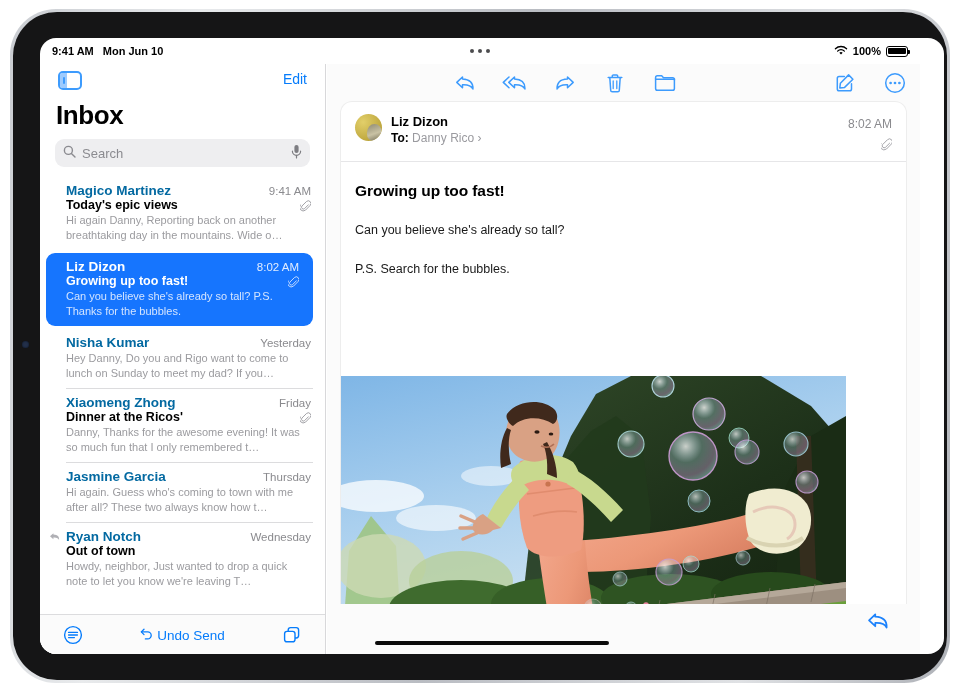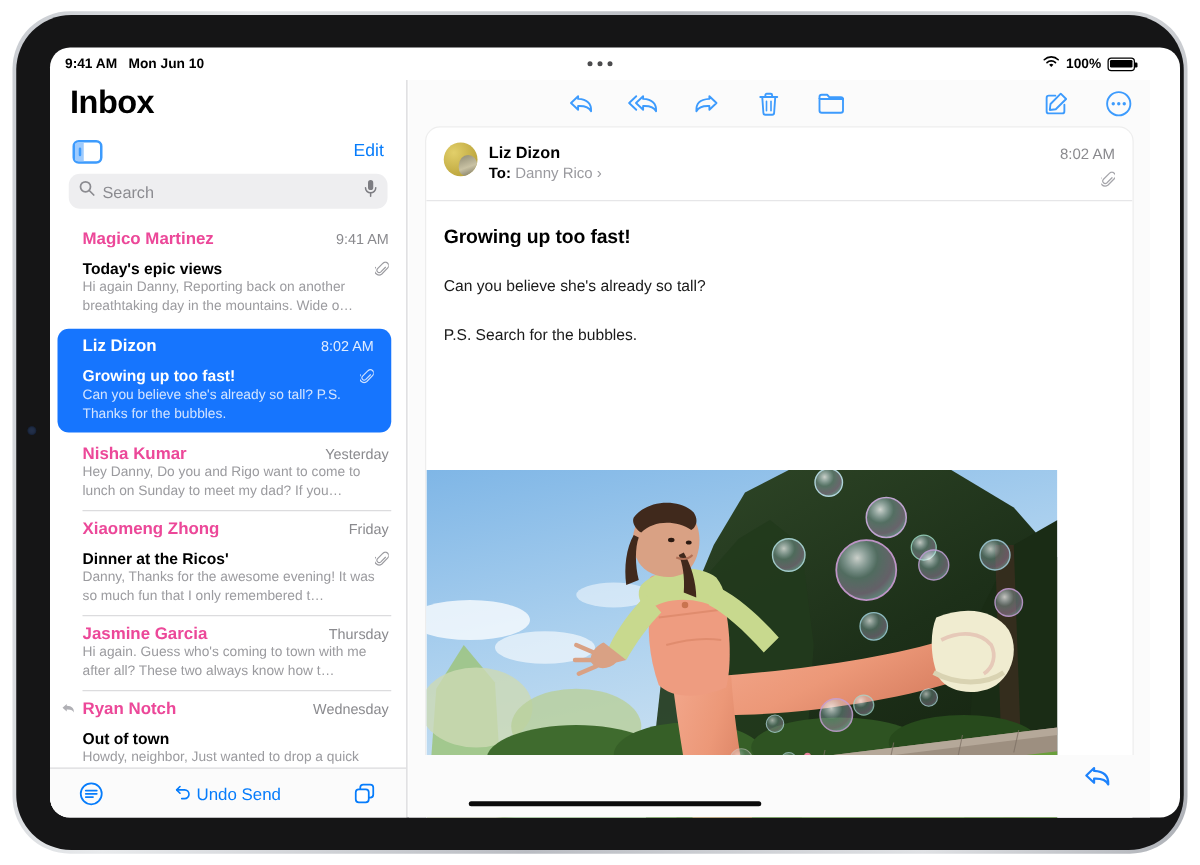--- a/index.html
+++ b/index.html
@@ -141,25 +141,25 @@
   }
   .msg-row.selected {
     background: #1675fe; border-radius: 9px;
     margin: 0 12px 0 6px; padding-left: 20px;
   }
   .msg-sep {
     height: 1px; background: #dcdcde; margin-left: 26px; margin-right: 12px;
   }
   .msg-line1 { display: flex; align-items: baseline; }
   .msg-sender {
-    font-size: 13.5px; font-weight: bold; color: #ec4899; flex: 1;
+    font-size: 13.5px; font-weight: bold; color: #0369a1; flex: 1;
     white-space: nowrap; overflow: hidden; text-overflow: ellipsis;
   }
   .msg-date { font-size: 11.5px; color: #8a8a8e; white-space: nowrap; margin-left: 6px; }
-  .msg-line2 { display: flex; align-items: center; margin-top: 10px; }
+  .msg-line2 { display: flex; align-items: center; margin-top: 0; }
   .msg-subject {
     font-size: 12.5px; font-weight: bold; color: #000; flex: 1;
     white-space: nowrap; overflow: hidden; text-overflow: ellipsis;
   }
   .msg-clip { font-size: 11px; color: #9a9a9f; margin-left: 4px; }
   .msg-preview {
     font-size: 11px; color: #9b9b9f; line-height: 15px; margin-top: 1px;
     max-height: 30px; overflow: hidden;
   }
   .msg-row.selected .msg-sender,
@@ -291,26 +291,26 @@
       </span>
       <span>100%</span>
       <span class="battery">
           <i></i>
         </span>
     </div>
   </div>
 
   <div id="list-pane">
 
-    <div id="inbox-title">Inbox</div>
-
     <div id="list-top-bar">
       <button id="sidebar-toggle"></button>
       <button id="edit-button">Edit</button>
     </div>
+
+    <div id="inbox-title">Inbox</div>
 
     <div id="search-bar">
       <span>
         <svg width="13" height="13" viewBox="0 0 13 13">
           <circle cx="5.4" cy="5.4" r="4" stroke="#8b8b90" stroke-width="1.4" fill="none"></circle>
           <line x1="8.4" y1="8.4" x2="12" y2="12" stroke="#8b8b90" stroke-width="1.4" stroke-linecap="round"></line>
         </svg>
       </span>
       <input id="search-input" type="text" placeholder="Search" style="">
       <span>

